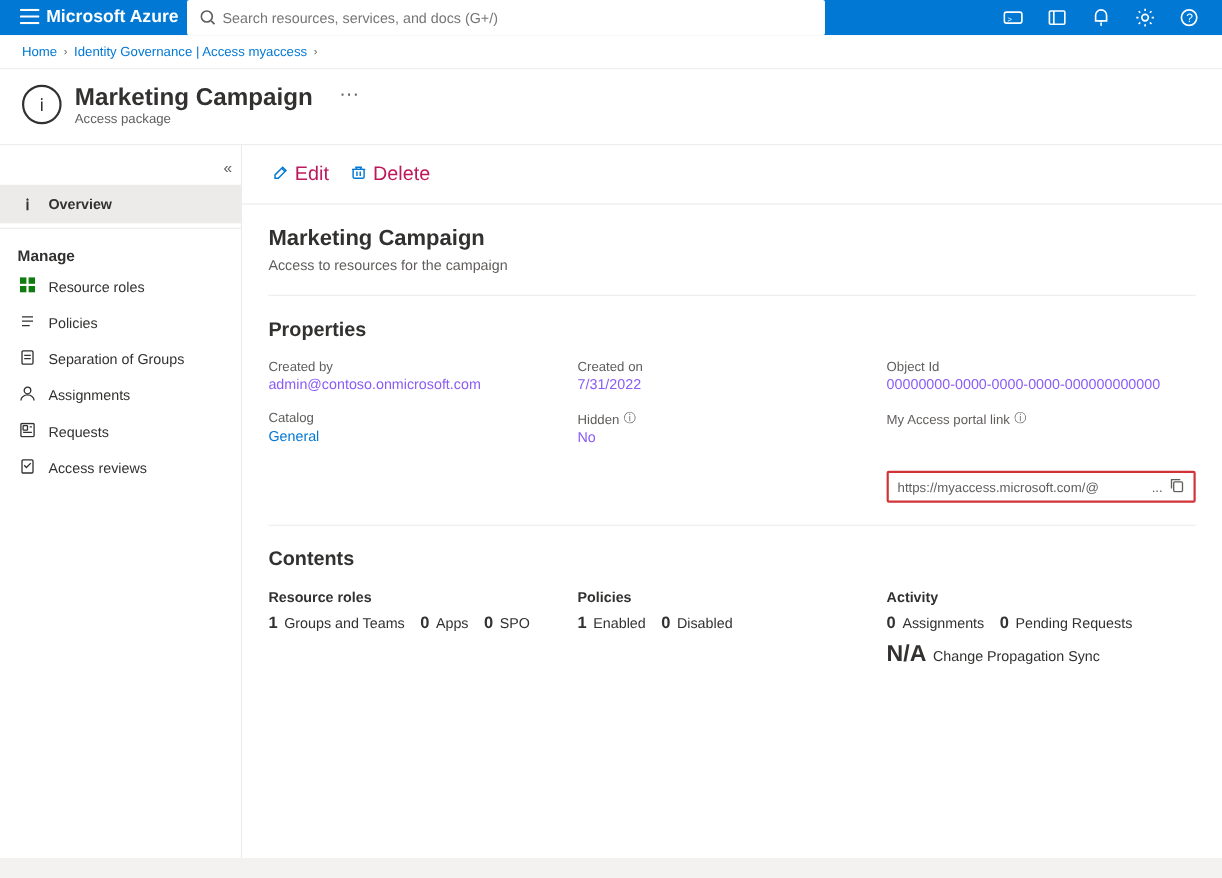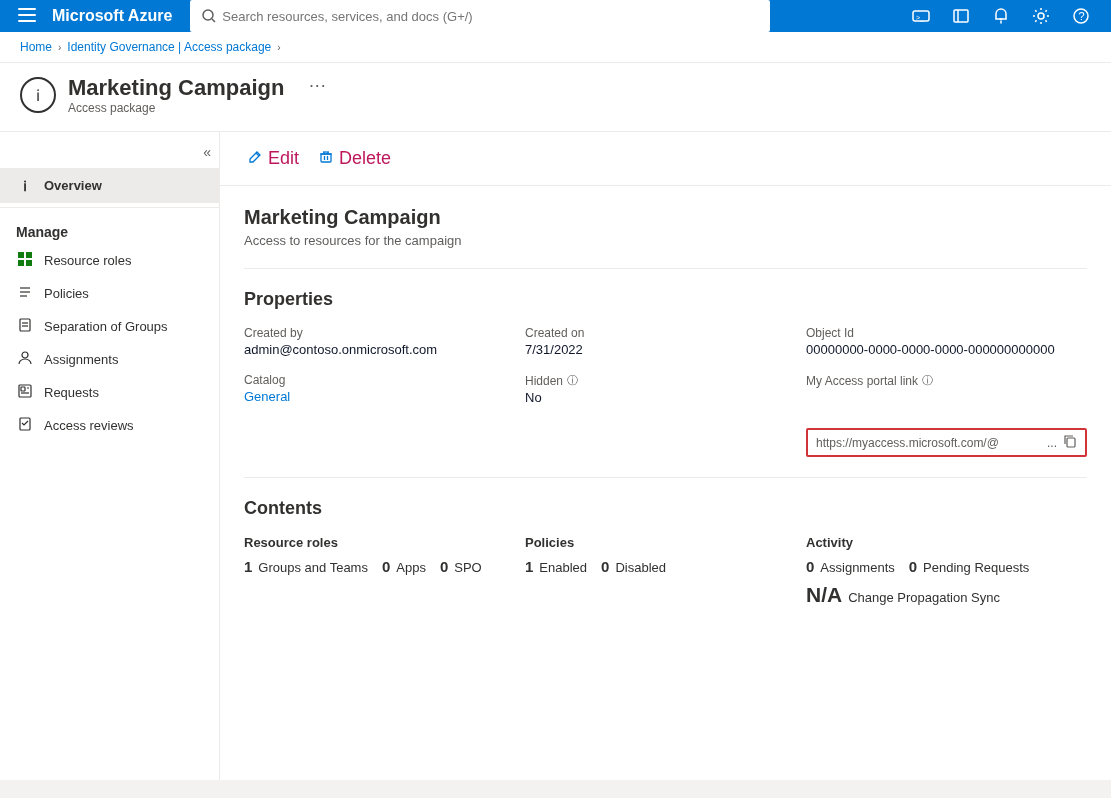--- a/index.html
+++ b/index.html
@@ -5,21 +5,20 @@
     * { box-sizing: border-box; margin: 0; padding: 0; }
     body { font-family: 'Segoe UI', Arial, sans-serif; font-size: 13px; color: #323130; background: #f3f2f1; }
 
     
     .topnav {
       background: #0078d4;
       height: 32px;
       display: flex;
       align-items: center;
       padding: 0 12px;
-      gap: 10px;
       color: white;
     }
     .topnav-hamburger { font-size: 18px; cursor: pointer; color: white; background: none; border: none; padding: 4px 6px; }
     .topnav-brand { font-size: 16px; font-weight: 600; color: white; margin-right: 8px; }
     .topnav-search {
       flex: 1;
       max-width: 580px;
       background: white;
       border: none;
       border-radius: 2px;
@@ -134,21 +133,21 @@
     .section-desc { font-size: 13px; color: #605e5c; margin-bottom: 0; }
     .section-divider { height: 1px; background: #edebe9; margin: 20px 0; }
 
     .props-title { font-size: 18px; font-weight: 600; margin-bottom: 16px; }
     .props-grid {
       display: grid;
       grid-template-columns: 1fr 1fr 1fr;
       gap: 0;
     }
     .prop-label { font-size: 12px; color: #605e5c; margin-bottom: 2px; display: flex; align-items: center; gap: 4px; }
-    .prop-value { font-size: 13px; color: #0f172a; }
+    .prop-value { font-size: 13px; color: #8b5cf6; }
     .prop-value.link { color: #0078d4; cursor: pointer; text-decoration: none; }
 
     
     .portal-link-box {
       border: 2px solid #d13438;
       border-radius: 2px;
       padding: 4px 8px;
       display: flex;
       align-items: center;
       gap: 6px;
@@ -224,21 +223,21 @@
           <circle cx="9" cy="9" r="7"></circle>
           <text x="6.5" y="13" font-size="11" fill="white" stroke="none">?</text>
         </svg>
     </button>
   </div>
 </nav>
 
 <div class="breadcrumb">
   <a href="#">Home</a>
   <span class="breadcrumb-sep">›</span>
-  <a href="#">Identity Governance | Access package</a>
+  <a href="#">Identity Governance | Access myaccess</a>
   <span class="breadcrumb-sep">›</span>
 </div>
 
 <div class="page-header">
   <div class="page-header-icon">
     <span>ℹ</span>
   </div>
   <div class="page-header-text">
     <h1>Marketing Campaign</h1>
     <div class="subtitle">Access package</div>

